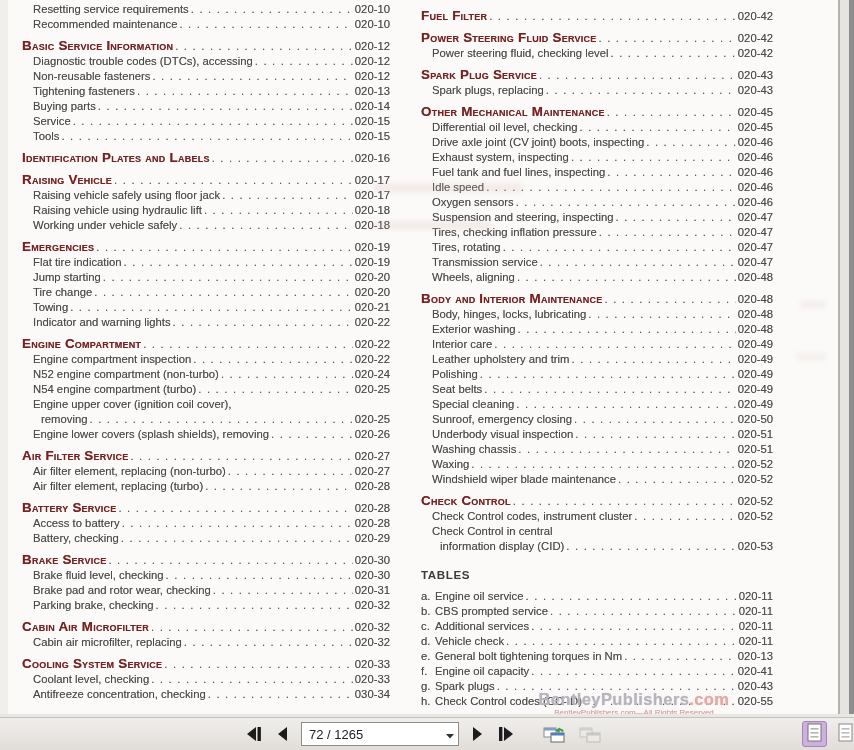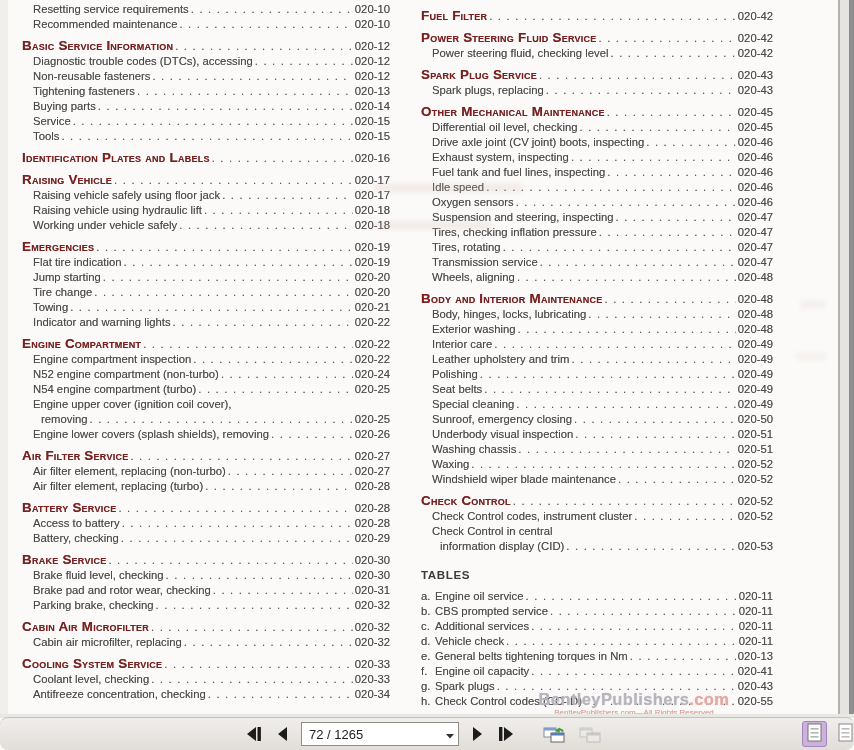--- a/index.html
+++ b/index.html
@@ -38,21 +38,21 @@
 
   
   .watermark{position:absolute;left:488px;top:691px;width:292px;text-align:center;pointer-events:none;}
   .wm1{font-size:16.5px;font-weight:bold;letter-spacing:.4px;color:#b7b4bd;
     text-shadow:0 0 1px #c6c3cb;line-height:17px;white-space:nowrap;}
   .wm1 .com{color:#e5a8a2;text-shadow:0 0 1px #ecb5af;}
   .wm2{font-size:8px;color:#d9a7a4;line-height:9px;text-shadow:0 0 .7px #e0b1ae;white-space:nowrap;}
 
   
   .toolbar{position:absolute;left:0;right:0;bottom:0;height:32px;
-    background:linear-gradient(#f0eeeb,#e1ded9);border-top:1px solid #c4c1bd;overflow:hidden;border-radius:8px;}
+    background:linear-gradient(#f0eeeb,#e1ded9);border-top:1px solid #c4c1bd;overflow:hidden;}
   .nav-group{position:absolute;left:238px;top:0;height:32px;display:flex;align-items:center;}
   .tb-btn{background:transparent;border:none;padding:2px 3px;margin:0 4px;cursor:pointer;
     display:flex;align-items:center;height:26px;}
   .tb-btn svg{display:block;}
   .page-box{display:flex;align-items:center;background:#fff;border:1px solid #8f8d8a;
     height:22px;width:156px;margin:0 6px;}
   .page-input{border:none;outline:none;flex:1;height:18px;font-family:"Liberation Sans",sans-serif;
     font-size:13px;color:#222;padding:0 0 0 7px;background:transparent;min-width:0;}
   .dd-btn{background:transparent;border:none;width:16px;height:20px;cursor:pointer;padding:0;}
   .view-group{margin-left:14px;display:flex;align-items:center;}
@@ -266,21 +266,21 @@
         <span class="pg">020-33</span>
       </div>
       <div class="toc-row e">
         <span class="lbl">Coolant level, checking</span>
         <span class="dots"></span>
         <span class="pg">020-33</span>
       </div>
       <div class="toc-row e">
         <span class="lbl">Antifreeze concentration, checking</span>
         <span class="dots"></span>
-        <span class="pg">020-34</span>
+        <span class="pg">030-34</span>
       </div>
     </div>
   <div class="col" id="right-col">
       <div class="toc-row h">
         <span class="lbl">Fuel Filter</span>
         <span class="dots"></span>
         <span class="pg">020-42</span>
       </div>
       <div class="toc-row h">
         <span class="lbl">Power Steering Fluid Service</span>
@@ -465,21 +465,21 @@
         <span class="pg">020-11</span>
       </div>
       <div class="toc-row tbl">
         <span class="prefix">d.</span>
         <span class="lbl">Vehicle check</span>
         <span class="dots"></span>
         <span class="pg">020-11</span>
       </div>
       <div class="toc-row tbl">
         <span class="prefix">e.</span>
-        <span class="lbl">General belts tightening torques in Nm</span>
+        <span class="lbl">General bolt tightening torques in Nm</span>
         <span class="dots"></span>
         <span class="pg">020-13</span>
       </div>
       <div class="toc-row tbl">
         <span class="prefix">f.</span>
         <span class="lbl">Engine oil capacity</span>
         <span class="dots"></span>
         <span class="pg">020-41</span>
       </div>
       <div class="toc-row tbl">

